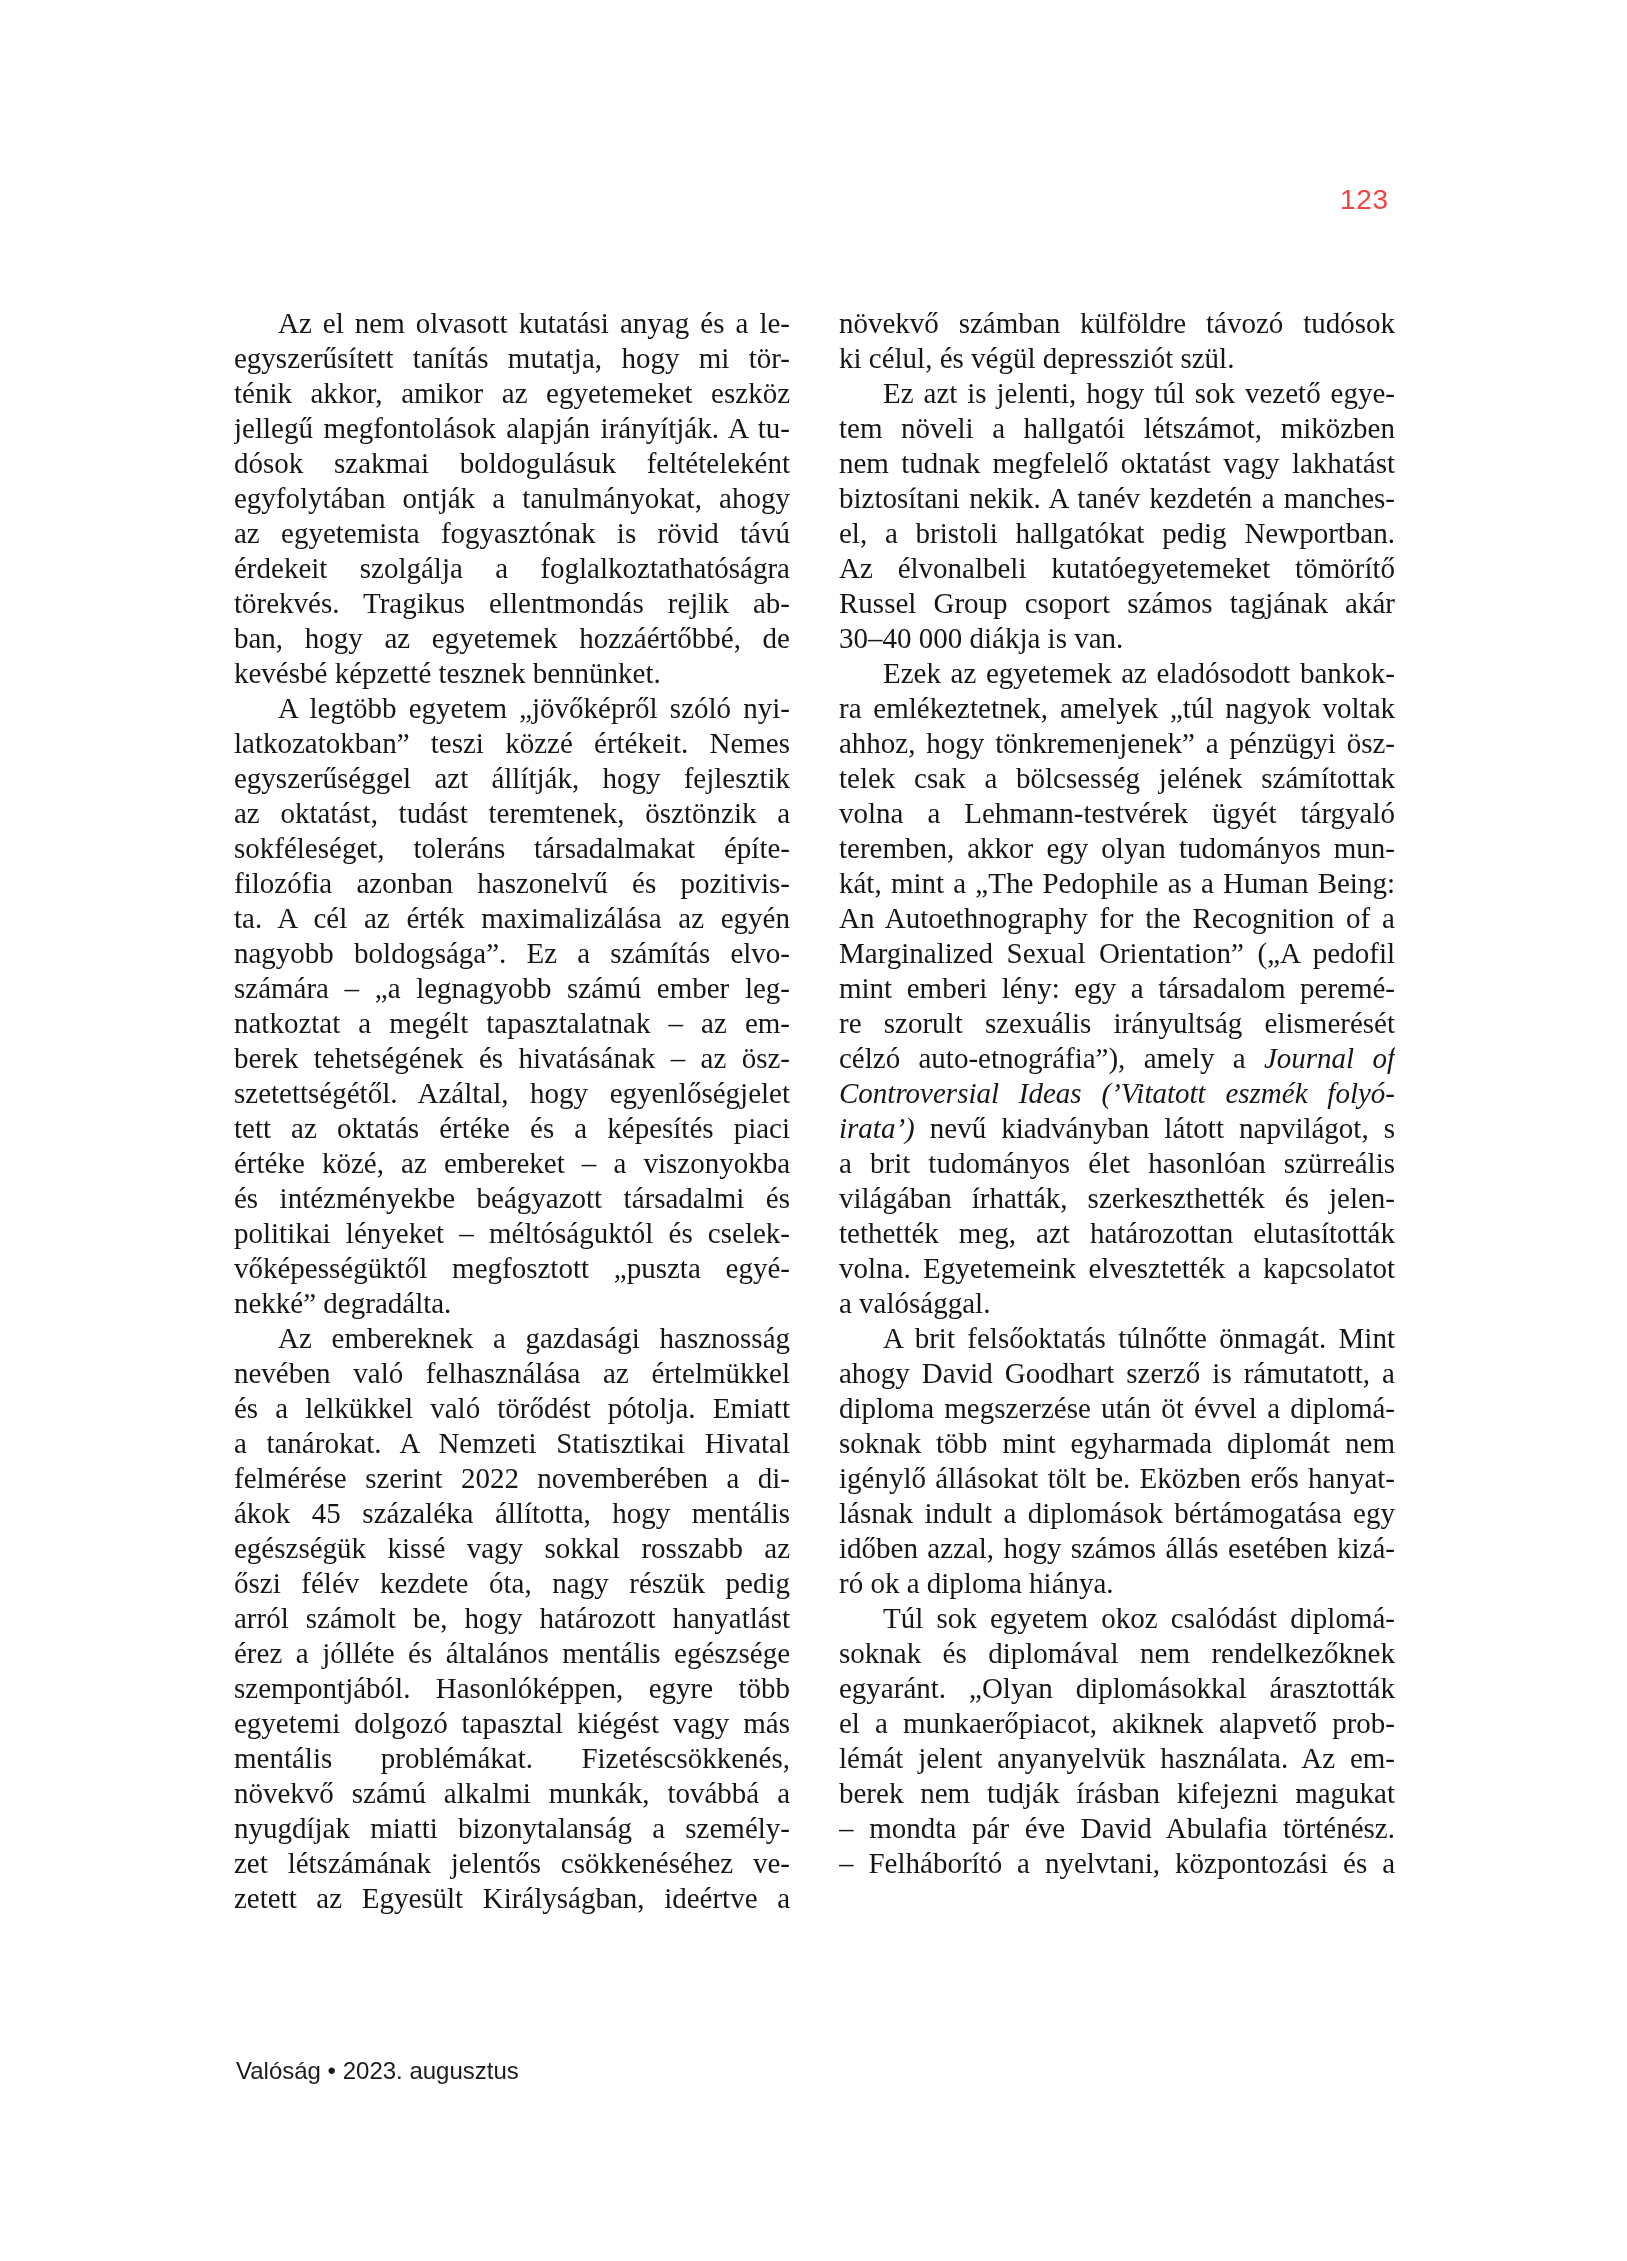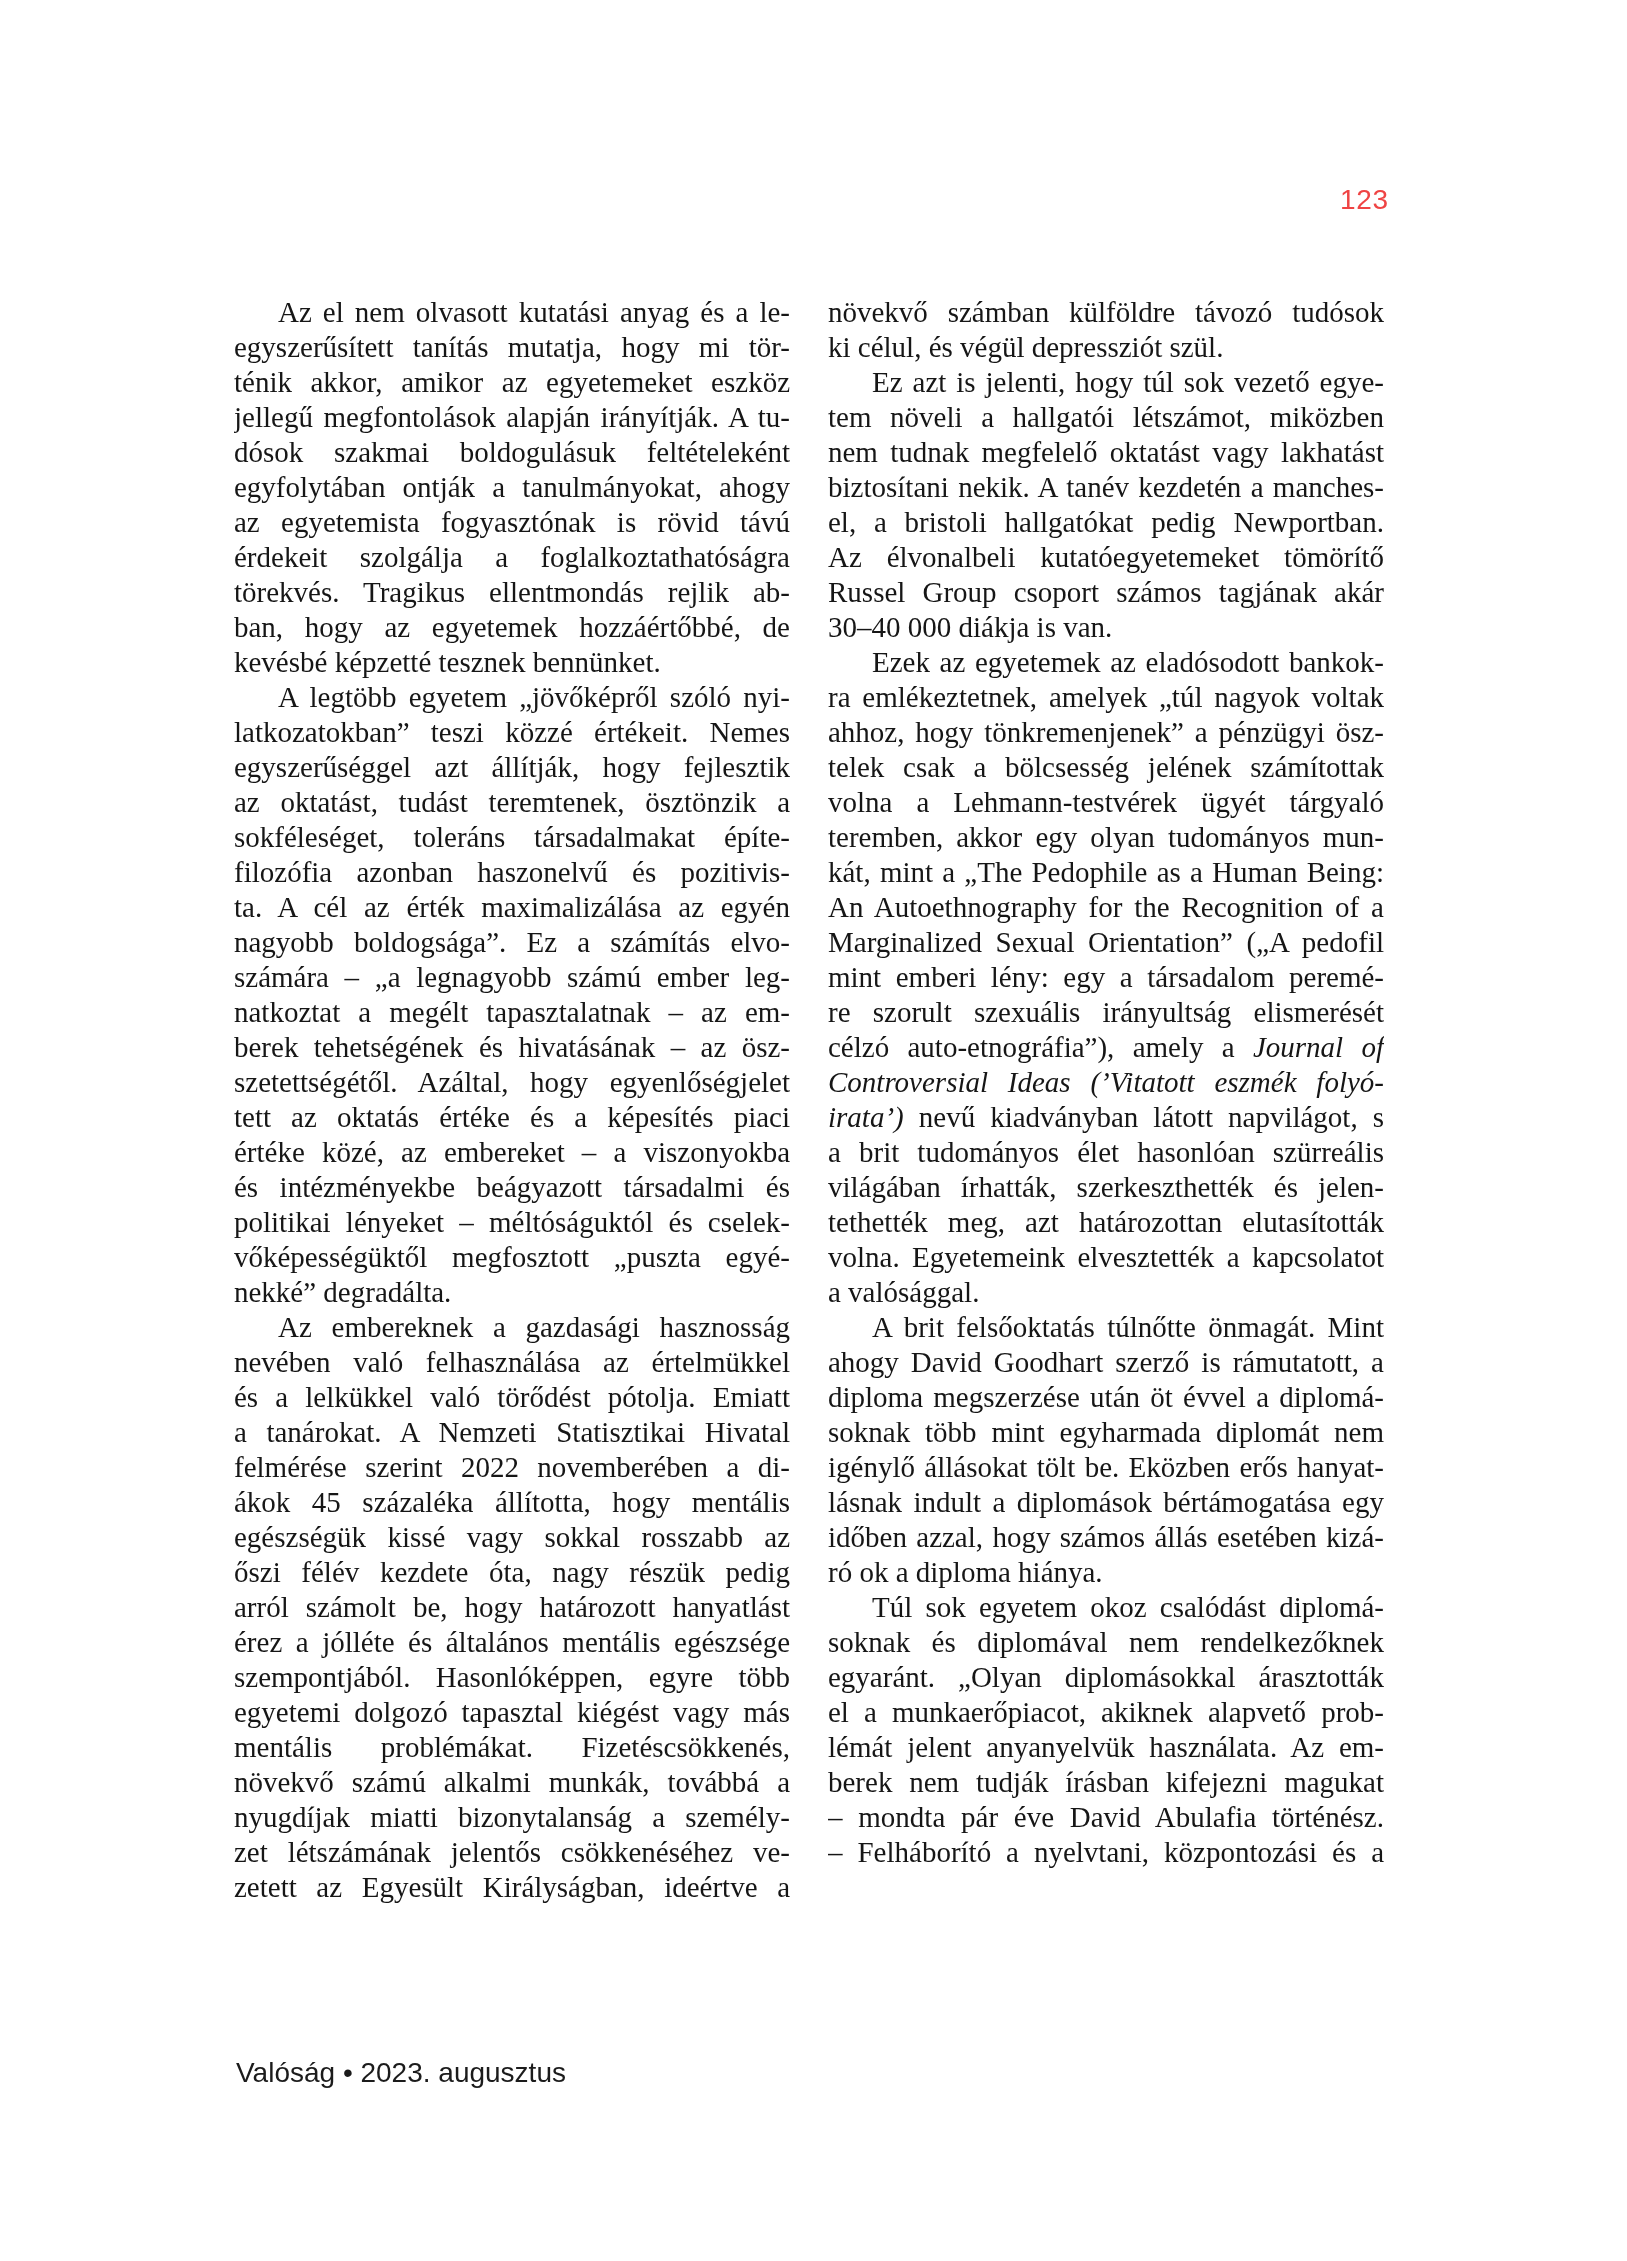--- a/index.html
+++ b/index.html
@@ -18,23 +18,23 @@
     top: 184px;
     right: 239px;
     font-family: "Liberation Sans", sans-serif;
     font-size: 28px;
     color: #ef4444;
     letter-spacing: 0.8px;
   }
   .columns {
     position: absolute;
     left: 234px;
-    top: 295px;
+    top: 306px;
     display: flex;
-    gap: 38px;
+    gap: 49px;
   }
   .col {
     width: 556px;
   }
   .line {
     font-family: "Liberation Serif", "DejaVu Serif", serif;
     font-size: 29px;
     line-height: 35px;
     height: 35px;
     color: #161616;
@@ -49,21 +49,21 @@
     text-align-last: left;
   }
   .it {
     font-style: italic;
   }
   .footer {
     position: absolute;
     left: 236px;
     top: 2057px;
     font-family: "Liberation Sans", sans-serif;
-    font-size: 28px;
+    font-size: 24px;
     color: #1b1b1b;
   }
 </style>
 </head>
 <body>
 
 <div class="page">
   <div class="page-number">123</div>
 
   <div class="columns">

